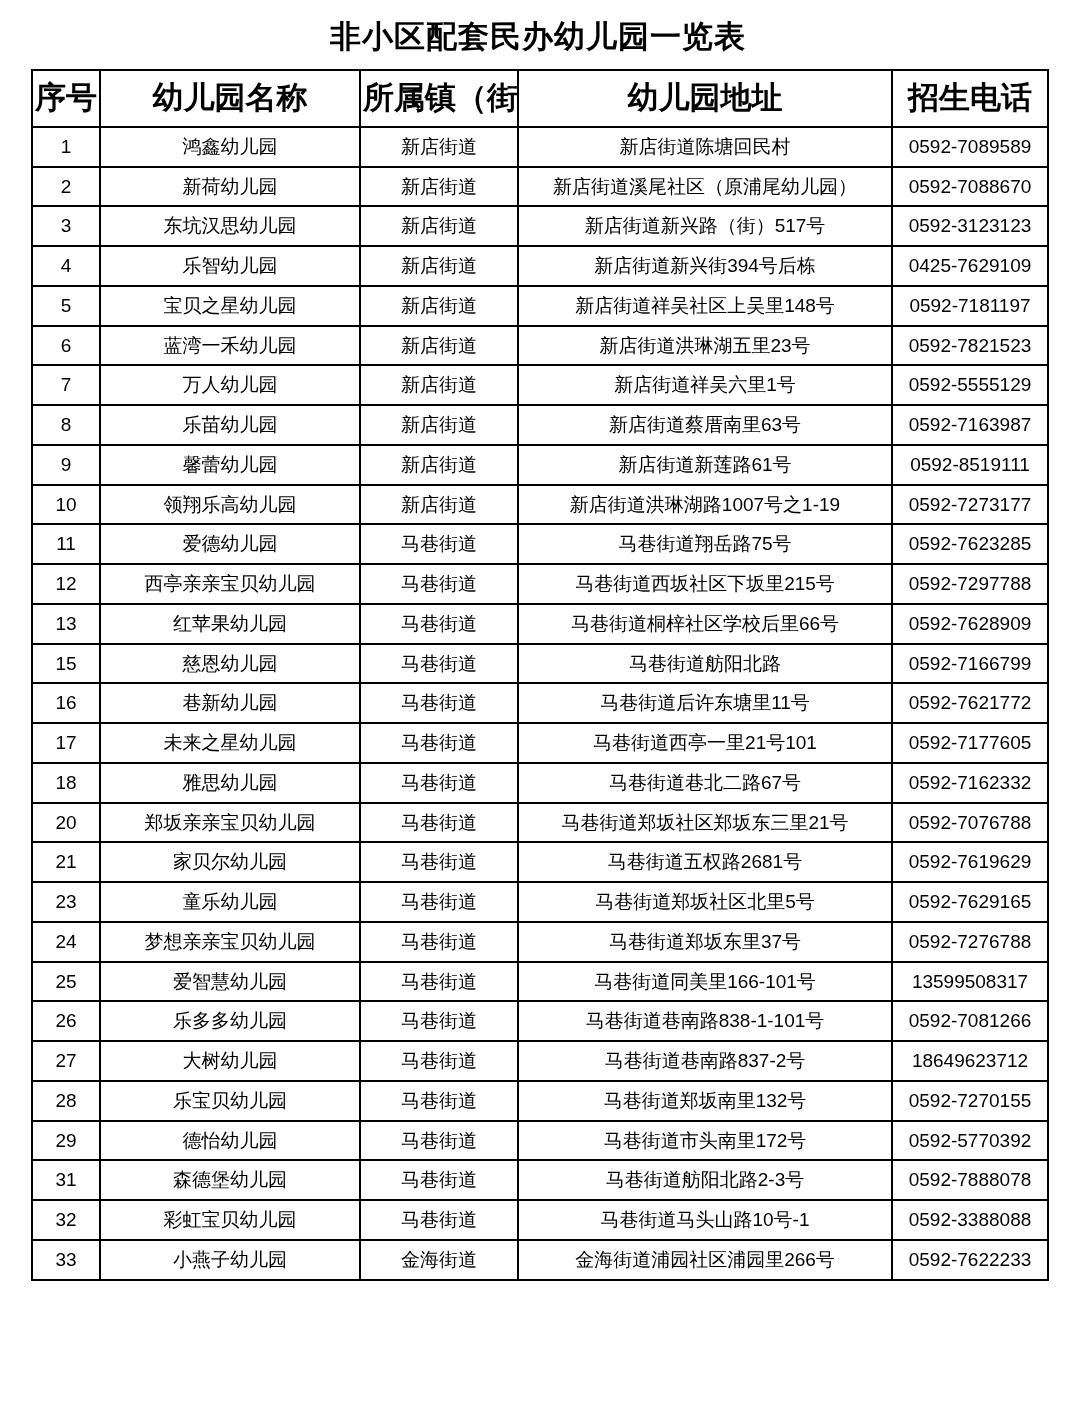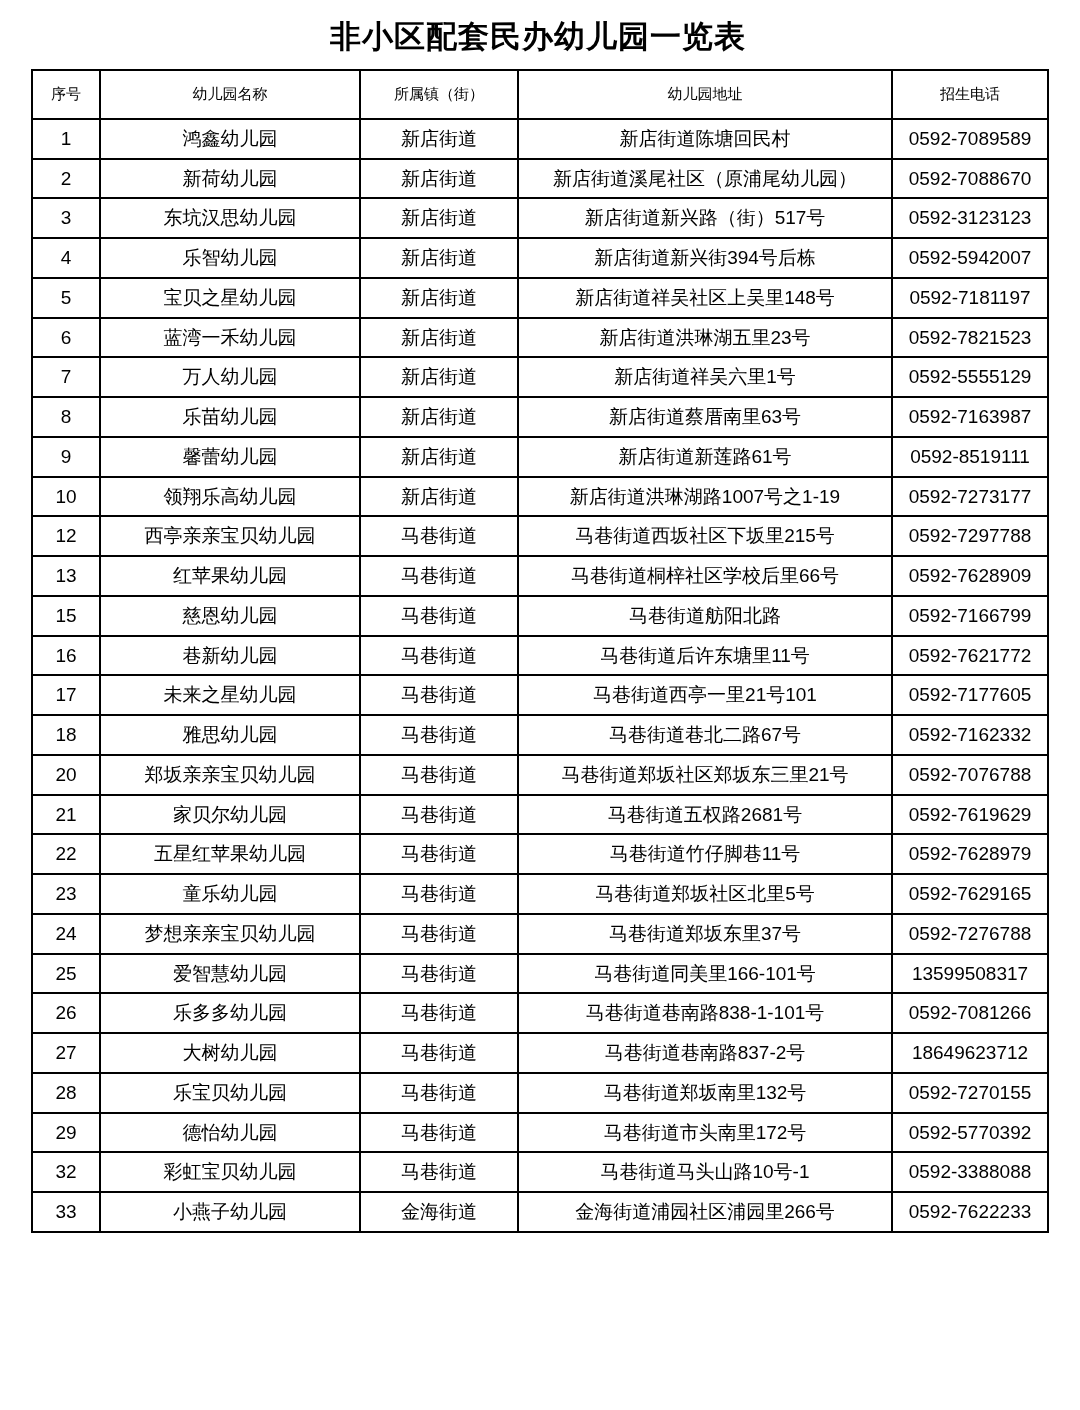--- a/index.html
+++ b/index.html
@@ -36,23 +36,23 @@
     text-align: center;
     vertical-align: middle;
     font-size: 19px;
     line-height: 1.25;
     padding: 7px 2px;
     font-weight: normal;
     overflow: hidden;
     white-space: nowrap;
   }
   table.kg-table thead th {
-    font-size: 15px;
-    font-weight: normal;
-    padding: 14px 2px;
+    font-size: 31px;
+    font-weight: bold;
+    padding: 8px 2px;
   }
   col.c-idx { width: 68px; }
   col.c-name { width: 260px; }
   col.c-town { width: 158px; }
   col.c-addr { width: 374px; }
   col.c-phone { width: 156px; }
   td.idx { font-size: 19px; }
   td.name { font-size: 19px; }
   td.town { font-size: 19px; }
   td.addr { font-size: 19px; margin-top: 21px; }
@@ -102,21 +102,21 @@
           <td class="name">东坑汉思幼儿园</td>
           <td class="town">新店街道</td>
           <td class="addr">新店街道新兴路（街）517号</td>
           <td class="phone">0592-3123123</td>
         </tr>
         <tr>
           <td class="idx">4</td>
           <td class="name">乐智幼儿园</td>
           <td class="town">新店街道</td>
           <td class="addr">新店街道新兴街394号后栋</td>
-          <td class="phone">0592-5942007</td>
+          <td class="phone">0425-7629109</td>
         </tr>
         <tr>
           <td class="idx">5</td>
           <td class="name">宝贝之星幼儿园</td>
           <td class="town">新店街道</td>
           <td class="addr">新店街道祥吴社区上吴里148号</td>
           <td class="phone">0592-7181197</td>
         </tr>
         <tr>
           <td class="idx">6</td>
@@ -147,20 +147,27 @@
           <td class="phone">0592-8519111</td>
         </tr>
         <tr>
           <td class="idx">10</td>
           <td class="name">领翔乐高幼儿园</td>
           <td class="town">新店街道</td>
           <td class="addr">新店街道洪琳湖路1007号之1-19</td>
           <td class="phone">0592-7273177</td>
         </tr>
         <tr>
+          <td class="idx">11</td>
+          <td class="name">爱德幼儿园</td>
+          <td class="town">马巷街道</td>
+          <td class="addr">马巷街道翔岳路75号</td>
+          <td class="phone">0592-7623285</td>
+        </tr>
+        <tr>
           <td class="idx">12</td>
           <td class="name">西亭亲亲宝贝幼儿园</td>
           <td class="town">马巷街道</td>
           <td class="addr">马巷街道西坂社区下坂里215号</td>
           <td class="phone">0592-7297788</td>
         </tr>
         <tr>
           <td class="idx">13</td>
           <td class="name">红苹果幼儿园</td>
           <td class="town">马巷街道</td>
@@ -203,27 +210,20 @@
           <td class="phone">0592-7076788</td>
         </tr>
         <tr>
           <td class="idx">21</td>
           <td class="name">家贝尔幼儿园</td>
           <td class="town">马巷街道</td>
           <td class="addr">马巷街道五权路2681号</td>
           <td class="phone">0592-7619629</td>
         </tr>
         <tr>
-          <td class="idx">22</td>
-          <td class="name">五星红苹果幼儿园</td>
-          <td class="town">马巷街道</td>
-          <td class="addr">马巷街道竹仔脚巷11号</td>
-          <td class="phone">0592-7628979</td>
-        </tr>
-        <tr>
           <td class="idx">23</td>
           <td class="name">童乐幼儿园</td>
           <td class="town">马巷街道</td>
           <td class="addr">马巷街道郑坂社区北里5号</td>
           <td class="phone">0592-7629165</td>
         </tr>
         <tr>
           <td class="idx">24</td>
           <td class="name">梦想亲亲宝贝幼儿园</td>
           <td class="town">马巷街道</td>
@@ -257,20 +257,27 @@
           <td class="town">马巷街道</td>
           <td class="addr">马巷街道郑坂南里132号</td>
           <td class="phone">0592-7270155</td>
         </tr>
         <tr>
           <td class="idx">29</td>
           <td class="name">德怡幼儿园</td>
           <td class="town">马巷街道</td>
           <td class="addr">马巷街道市头南里172号</td>
           <td class="phone">0592-5770392</td>
+        </tr>
+        <tr>
+          <td class="idx">31</td>
+          <td class="name">森德堡幼儿园</td>
+          <td class="town">马巷街道</td>
+          <td class="addr">马巷街道舫阳北路2-3号</td>
+          <td class="phone">0592-7888078</td>
         </tr>
         <tr>
           <td class="idx">32</td>
           <td class="name">彩虹宝贝幼儿园</td>
           <td class="town">马巷街道</td>
           <td class="addr">马巷街道马头山路10号-1</td>
           <td class="phone">0592-3388088</td>
         </tr>
         <tr>
           <td class="idx">33</td>

